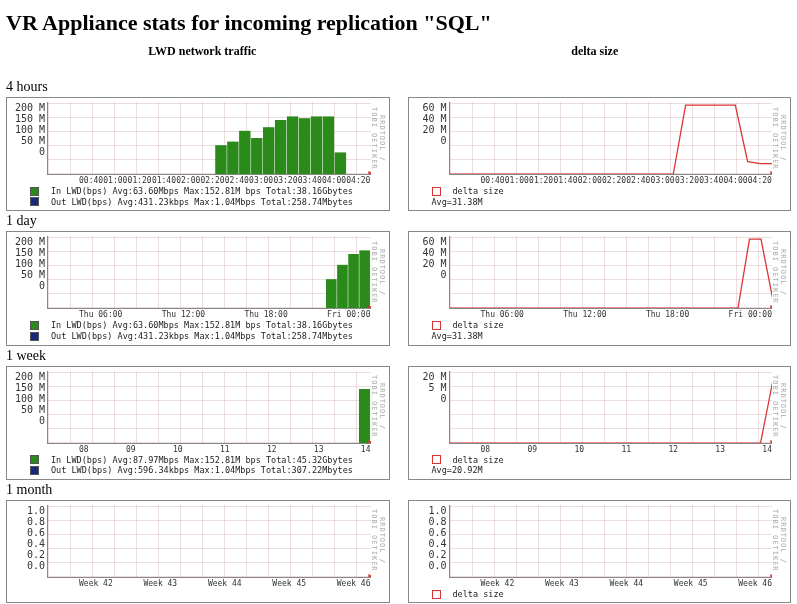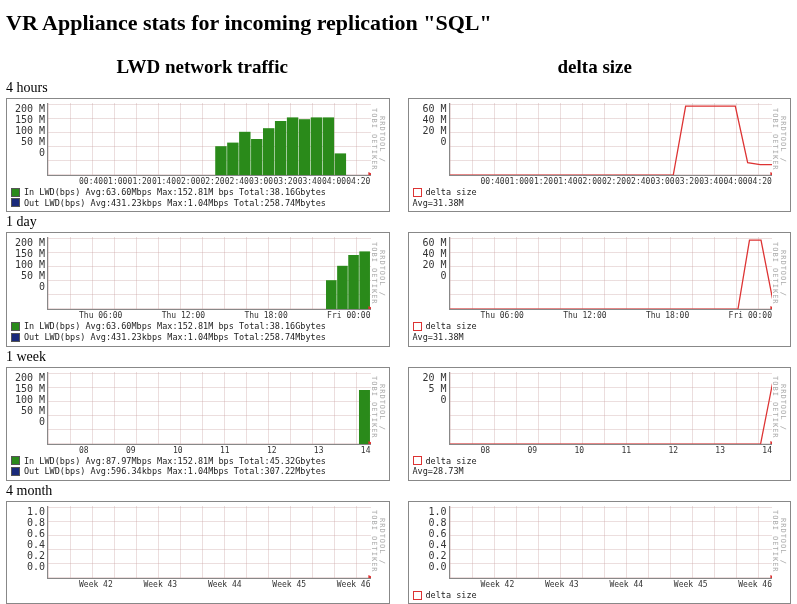--- a/index.html
+++ b/index.html
@@ -5,28 +5,28 @@
   body {
     font-family: "Times New Roman", serif;
     margin: 6px;
     font-size: 14px;
     color: #000;
   }
   h2 {
     font-family: "Times New Roman", serif;
     font-size: 22px;
     font-weight: bold;
-    margin: 4px 0 20px 0;
+    margin: 4px 0 8px 0;
   }
   .col-headers {
     display: flex;
     font-family: "Times New Roman", serif;
     font-weight: bold;
-    font-size: 19px;
-    margin-bottom: 2px;
+    font-size: 12px;
+    margin-bottom: 20px;
   }
   .col-headers .left  { flex: 1; text-align: center; }
   .col-headers .right { flex: 1; text-align: center; }
   .row-label {
     font-family: "Times New Roman", serif;
     font-size: 14px;
     margin: 2px 0 2px 0;
   }
   .row-charts {
     display: flex;
@@ -74,21 +74,21 @@
     color: #333;
     padding-left: 32px;
   }
   .x-ticks span { white-space: nowrap; }
   .legend {
     margin: 1px 4px 3px 4px;
     font-size: 8.5px;
     line-height: 1.25;
     color: #222;
   }
-  .legend .row { display: flex; align-items: center; gap: 4px; }
+  .legend .row { display: flex; align-items: center; gap: 12px; margin-left: 19px; }
   .sw {
     display: inline-block;
     width: 7px;
     height: 7px;
     border: 1px solid #555;
   }
   .sw.green { background: #2a8a1a; }
   .sw.blue  { background: #1a2a7a; }
   .sw.red   { background: #fff; border-color:#d33; }
   .side-caption {
@@ -340,26 +340,26 @@
           <span>12</span>
           <span>13</span>
           <span>14</span>
         </div>
         <div class="legend">
           <div class="row">
             <span class="sw red"></span>
             <span>delta size</span>
           </div>
           <div class="row">
-            <span>Avg=28.73M</span>
+            <span>Avg=20.92M</span>
           </div>
         </div>
       </div>
     </div>
-    <div class="row-label">4 month</div>
+    <div class="row-label">1 month</div>
     <div class="row-charts">
       <div class="chart-box">
         <div class="y-ticks">
           <span>1.0</span>
           <span>0.8</span>
           <span>0.6</span>
           <span>0.4</span>
           <span>0.2</span>
           <span>0.0</span>
         </div>

